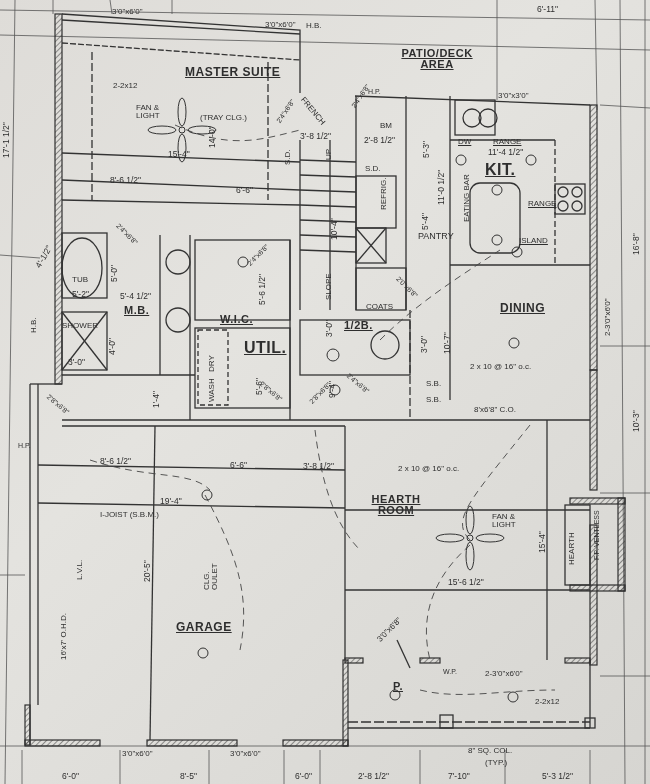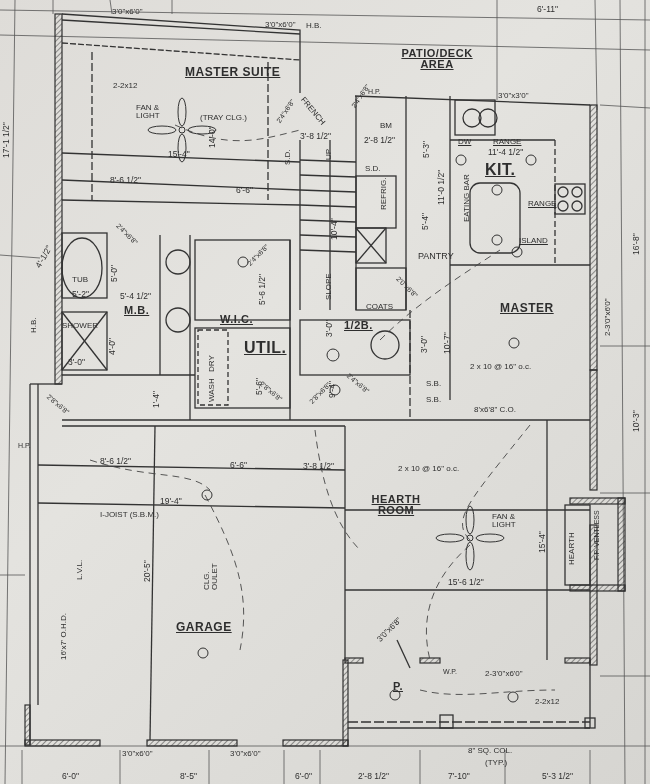--- a/index.html
+++ b/index.html
@@ -195,28 +195,28 @@
     <circle cx="395" cy="695" r="5"></circle>
         <circle cx="513" cy="697" r="5"></circle>
     <circle cx="333" cy="355" r="6"></circle>
   </g>
 </svg>
 
 <div class="lbl room" style="left:185px;top:66px;font-size:12px;">MASTER SUITE</div>
 <div class="lbl note" style="left:200px;top:94px;margin-top:20px;">(TRAY CLG.)</div>
 <div class="lbl room" style="left:397px;top:48px;width:80px;white-space:normal;font-size:11px;">PATIO/DECK AREA</div>
 <div class="lbl room" style="left:485px;top:162px;font-size:16px;text-decoration:underline;">KIT.</div>
-<div class="lbl room" style="left:500px;top:302px;font-size:12px;">MASTER</div>
+<div class="lbl room" style="left:500px;top:302px;font-size:12px;">DINING</div>
 <div class="lbl room" style="left:370px;top:494px;width:52px;white-space:normal;font-size:11px;">HEARTH ROOM</div>
 <div class="lbl room" style="left:176px;top:621px;font-size:12px;">GARAGE</div>
 <div class="lbl room" style="left:220px;top:314px;font-size:11px;">W.I.C.</div>
 <div class="lbl room" style="left:244px;top:340px;font-size:16px;">UTIL.</div>
 <div class="lbl room" style="left:124px;top:305px;font-size:11px;">M.B.</div>
 <div class="lbl room" style="left:344px;top:320px;font-size:11px;">1/2B.</div>
-<div class="lbl note" style="left:390px;top:252px;font-size:9px;padding-left:28px;">PANTRY</div>
+<div class="lbl note" style="left:390px;top:232px;font-size:9px;padding-left:28px;">PANTRY</div>
 <div class="lbl note" style="left:366px;top:303px;">COATS</div>
 <div class="lbl note" style="left:72px;top:276px;">TUB</div>
 <div class="lbl note" style="left:62px;top:322px;">SHOWER</div>
 <div class="lbl room" style="left:393px;top:681px;font-size:11px;">P.</div>
 
 <div class="lbl note" style="left:493px;top:138px;text-decoration:underline;">RANGE</div>
 <div class="lbl note" style="left:458px;top:138px;text-decoration:underline;">DW</div>
 <div class="lbl note" style="left:528px;top:200px;text-decoration:underline;">RANGE</div>
 <div class="lbl note" style="left:519px;top:237px;text-decoration:underline;">ISLAND</div>
 <div class="lbl note v" style="left:463px;top:222px;">EATING BAR</div>

